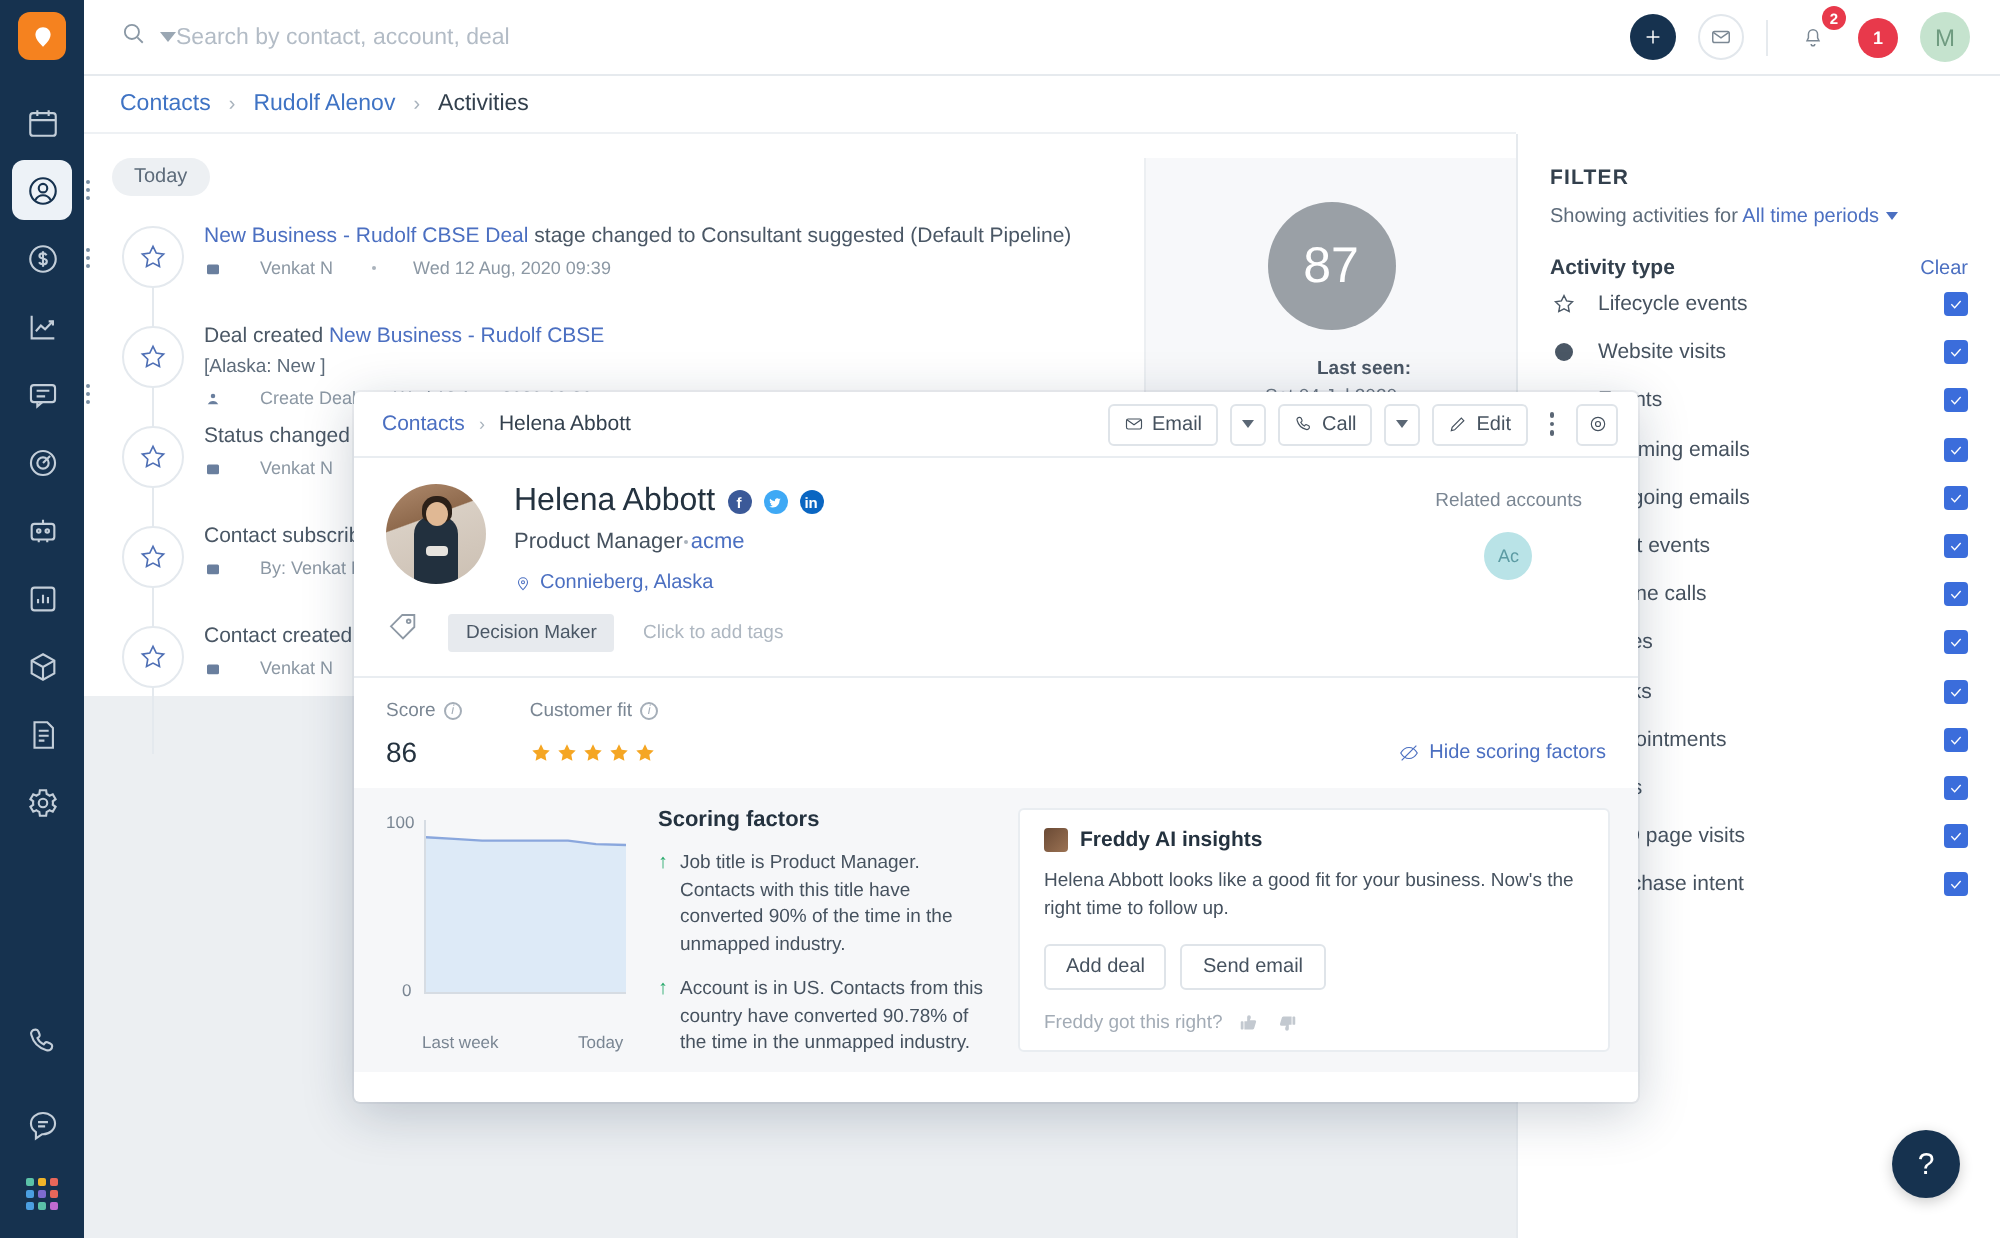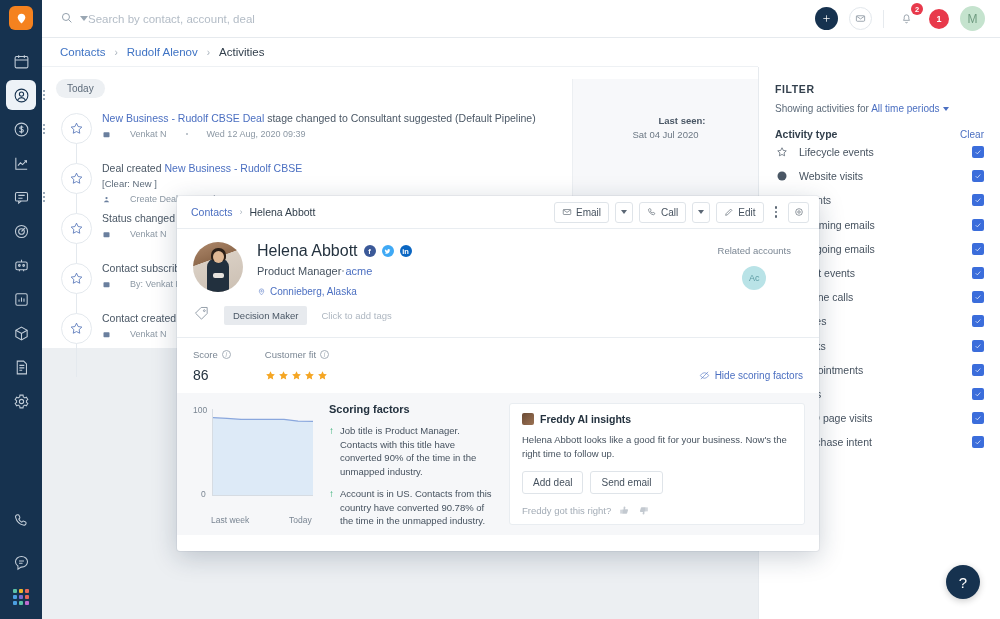--- a/index.html
+++ b/index.html
@@ -443,21 +443,21 @@
       </div>
 
       <div class="tl-row">
         <div class="tl-star">
           <svg viewBox="0 0 24 24">
               <path d="M12 3.5l2.6 5.4 5.9.8-4.3 4.1 1 5.8L12 16.9l-5.2 2.7 1-5.8-4.3-4.1 5.9-.8z"></path>
             </svg>
         </div>
         <div class="tl-body">
           <div class="tl-title"><span>Deal created </span><span class="lk">New Business - Rudolf CBSE</span></div>
-          <div class="tl-title" style="font-size:9.5px;color:#5d6b7a">[Clear: New ]</div>
+          <div class="tl-title" style="font-size:9.5px;color:#5d6b7a">[Alaska: New ]</div>
           <div class="tl-meta">
             <svg viewBox="0 0 24 24">
                 <circle cx="12" cy="8" r="3"></circle>
                 <path d="M5 19c1.5-3 4-4.5 7-4.5S17.5 16 19 19z"></path>
               </svg>
             <span>Create Deal</span>
             <span>Wed 12 Aug, 2020 09:30</span>
           </div>
         </div>
       </div>
@@ -514,20 +514,21 @@
               </svg>
             <span>Venkat N</span>
             <span class="dotsep"></span>
             <span>Tue 11 A</span>
           </div>
         </div>
       </div>
     </div>
 
     <div class="scorecard">
+      <div class="scorecircle">87</div>
       <div class="lastseen-l">Last seen:</div>
       <div class="lastseen-v">Sat 04 Jul 2020</div>
     </div>
   </div>
 
   <div class="filterpanel">
     <div class="filter-title">FILTER</div>
     <div class="filter-sub">
       <span>Showing activities for</span>
       <span class="lk">All time periods</span><span class="cv"></span>

